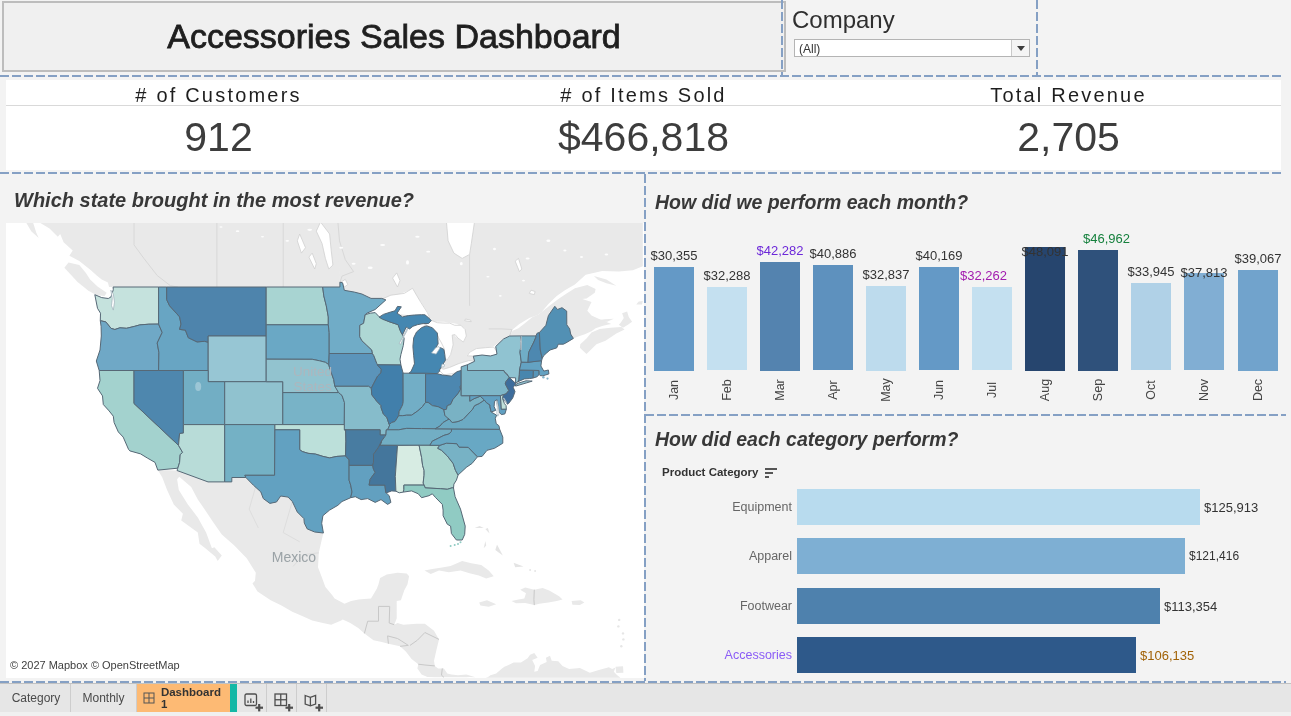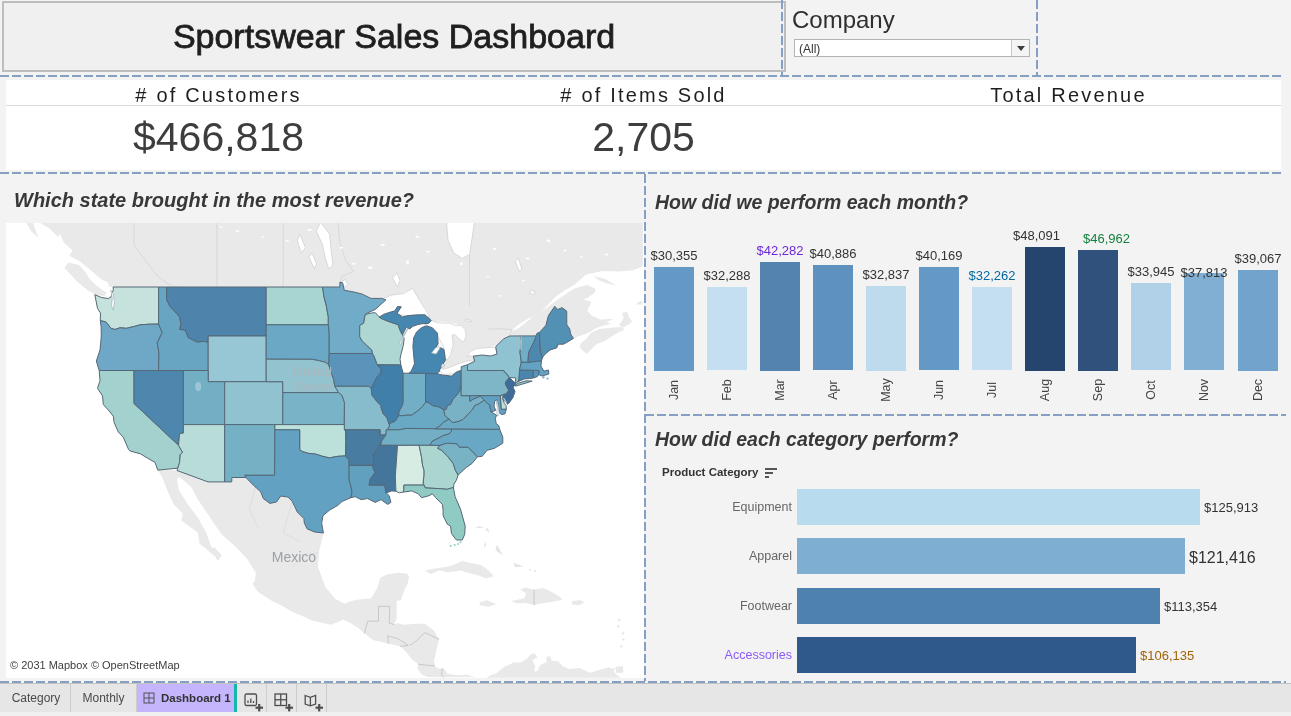--- a/index.html
+++ b/index.html
@@ -1,19 +1,19 @@
 <!DOCTYPE html>
 <html><head><meta charset="utf-8"><style>
 * { margin:0; padding:0; box-sizing:border-box; }
 body { width:1291px; height:716px; font-family:"Liberation Sans", sans-serif; background:#f3f3f3; position:relative; overflow:hidden; }
 .abs { position:absolute; }
 </style></head><body>
 
 <div class="abs" style="left:2px;top:1px;width:784px;height:71px;background:#f0f0f0;border:2px solid #bdbdbd"></div>
-<div class="abs" style="left:2px;top:0;width:784px;height:72px;display:flex;align-items:center;justify-content:center;font-size:34px;font-weight:normal;-webkit-text-stroke:0.8px #1f1f1f;color:#1f1f1f">Sportswear Sales Dashboard</div>
+<div class="abs" style="left:2px;top:0;width:784px;height:72px;display:flex;align-items:center;justify-content:center;font-size:34px;font-weight:normal;-webkit-text-stroke:0.8px #1f1f1f;color:#1f1f1f">Accessories Sales Dashboard</div>
 
 <div class="abs" style="left:792px;top:6px;font-size:24px;color:#2f2f2f">Company</div>
 <div class="abs" style="left:794px;top:39px;width:236px;height:18px;background:#fff;border:1px solid #b4b4b4"></div>
 <div class="abs" style="left:799px;top:42px;font-size:12px;color:#333">(All)</div>
 <div class="abs" style="left:1011px;top:40px;width:18px;height:16px;background:#f4f4f4;border-left:1px solid #c9c9c9;display:flex;align-items:center;justify-content:center">
 <span style="width:0;height:0;border-left:4px solid transparent;border-right:4px solid transparent;border-top:5px solid #3c3c3c;display:block"></span>
   </div>
 
 <div class="abs" style="left:0;top:75px;width:1283px;height:2px;background:repeating-linear-gradient(90deg,#85a0c4 0 9px,rgba(0,0,0,0) 9px 12px);"></div>
 <div class="abs" style="left:0;top:172px;width:1283px;height:2px;background:repeating-linear-gradient(90deg,#85a0c4 0 9px,rgba(0,0,0,0) 9px 12px);"></div>
@@ -24,20 +24,21 @@
 <div class="abs" style="left:1036px;top:0;width:2px;height:75px;background:repeating-linear-gradient(180deg,#85a0c4 0 9px,rgba(0,0,0,0) 9px 12px);"></div>
 
 <div class="abs" style="left:6px;top:80px;width:1275px;height:90px;background:#fff"></div>
 <div class="abs" style="left:6px;top:84px;width:1275px;height:21px;display:flex;text-align:center;font-size:20px;letter-spacing:2.2px;color:#1e1e1e">
 <div style="width:425px">#&nbsp;of&nbsp;Customers</div>
     <div style="width:425px">#&nbsp;of&nbsp;Items Sold</div>
     <div style="width:425px">Total Revenue</div>
 </div>
 <div class="abs" style="left:6px;top:105px;width:1275px;height:1px;background:#d9d9d9"></div>
 <div class="abs" style="left:6px;top:114px;width:1275px;height:46px;display:flex;text-align:center;font-size:41px;color:#3d3d3d">
+<div style="width:425px">912</div>
     <div style="width:425px">$466,818</div>
     <div style="width:425px">2,705</div>
 </div>
 
 <div class="abs" style="left:14px;top:189px;font-size:20px;font-weight:bold;font-style:italic;color:#383838">Which state brought in the most revenue?</div>
 <svg width="638" height="455" viewBox="6 223 638 455" style="position:absolute;left:6px;top:223px;background:#ffffff">
 <path d="M5.5,222.0L38.7,222.0L49.5,228.4L57.8,236.7L60.2,234.0L63.6,242.2L72.7,250.4L69.4,255.7L79.3,261.1L90.9,270.3L96.7,275.5L101.7,279.4L107.9,282.6L109.1,287.0L339.9,287.0L339.9,222.0Z" fill="#e9e9e9"></path>
 <path d="M337.5,222.0L339.9,287.0L342.6,282.8L344.3,290.3L354.4,292.1L361.9,294.0L371.0,298.4L381.8,298.4L389.2,299.6L395.9,295.9L409.1,290.2L420.7,301.5L427.8,312.6L429.9,318.1L433.2,321.7L443.9,321.7L452.2,322.9L457.2,324.1L464.7,328.3L465.9,337.2L463.4,342.5L455.5,336.6L453.5,333.0L451.4,334.8L453.1,344.2L451.0,354.6L448.1,359.2L445.2,359.8L444.8,363.8L441.3,367.2L439.6,370.0L439.4,371.1L445.6,368.5L453.1,366.6L461.3,362.6L472.1,360.3L474.2,360.3L473.3,356.1L466.7,355.8L469.6,351.8L477.1,348.3L486.2,347.7L493.7,346.3L500.3,341.9L503.6,338.6L509.7,335.8L509.7,222.0Z" fill="#e9e9e9"></path>
 <path d="M506.1,222.0L506.1,336.6L509.7,335.8L512.7,329.5L519.4,324.1L529.3,318.1L537.6,315.0L541.7,312.0L548.4,304.0L556.7,295.9L564.9,290.2L574.9,284.5L585.7,274.8L602.2,270.9L618.8,271.6L632.9,270.3L642.8,266.3L642.8,222.0Z" fill="#e9e9e9"></path>
 <path d="M509.7,335.8L535.9,335.9L537.1,333.2L539.4,332.5L545.9,325.3L548.4,315.6L554.8,306.3L557.5,309.5L562.0,307.7L566.7,311.1L566.8,324.8L569.7,328.9L570.7,334.1L573.4,338.4L578.2,336.6L584.8,334.2L591.5,331.3L595.6,328.3L602.2,325.9L607.2,324.7L611.3,324.1L599.7,319.3L591.5,315.6L587.3,310.8L591.5,302.1L582.3,299.0L577.4,299.6L586.5,298.4L594.8,292.7L595.6,288.9L587.3,285.1L574.9,288.3L566.6,293.4L559.1,298.4L551.7,304.0L544.2,310.1L538.4,314.4L532.6,316.9L525.2,322.9L518.5,328.3L512.7,330.7Z" fill="#e9e9e9"></path>
@@ -181,21 +182,21 @@
 <circle cx="460.5" cy="542.3" r="1" fill="#90cbc3"></circle>
 <circle cx="458.0" cy="544.1" r="1" fill="#90cbc3"></circle>
 <circle cx="454.7" cy="545.0" r="1" fill="#90cbc3"></circle>
 <circle cx="450.6" cy="546.0" r="1" fill="#90cbc3"></circle>
 <ellipse cx="198.2" cy="386.6" rx="3" ry="4.5" fill="#ffffff" fill-opacity="0.3"></ellipse>
 <text x="312.6" y="375.6" font-size="13.5" fill="#aeb6bd" text-anchor="middle">United</text>
 <text x="312.6" y="390.6" font-size="13.5" fill="#aeb6bd" text-anchor="middle">States</text>
 <text x="293.9" y="562.4" font-size="14" fill="#9aa2a6" text-anchor="middle">Mexico</text>
 </svg>
 <div class="abs" style="left:6px;top:657px;width:200px;height:16px;background:rgba(255,255,255,0.75)"></div>
-<div class="abs" style="left:10px;top:659px;font-size:11px;color:#404040">© 2031 Mapbox © OpenStreetMap</div>
+<div class="abs" style="left:10px;top:659px;font-size:11px;color:#404040">© 2027 Mapbox © OpenStreetMap</div>
 
 <div class="abs" style="left:655px;top:191px;font-size:19.5px;font-weight:bold;font-style:italic;color:#383838">How did we perform each month?</div>
 <div style="position:absolute;left:654px;top:267px;width:40px;height:104px;background:#6499c6"></div>
 <div style="position:absolute;left:642px;top:248px;width:64px;text-align:center;font-size:13px;color:#333">$30,355</div>
 <div style="position:absolute;left:654px;top:374px;width:40px;height:30px;display:flex;align-items:flex-start;justify-content:center">
     <span style="font-size:12.5px;color:#444;transform:rotate(-90deg) translateX(-9px);transform-origin:center;white-space:nowrap;display:inline-block">Jan</span>
   </div>
 <div style="position:absolute;left:707px;top:287px;width:40px;height:83px;background:#c4e0f0"></div>
 <div style="position:absolute;left:695px;top:268px;width:64px;text-align:center;font-size:13px;color:#333">$32,288</div>
 <div style="position:absolute;left:707px;top:374px;width:40px;height:30px;display:flex;align-items:flex-start;justify-content:center">
@@ -215,26 +216,26 @@
 <div style="position:absolute;left:854px;top:267px;width:64px;text-align:center;font-size:13px;color:#333">$32,837</div>
 <div style="position:absolute;left:866px;top:374px;width:40px;height:30px;display:flex;align-items:flex-start;justify-content:center">
     <span style="font-size:12.5px;color:#444;transform:rotate(-90deg) translateX(-9px);transform-origin:center;white-space:nowrap;display:inline-block">May</span>
   </div>
 <div style="position:absolute;left:919px;top:267px;width:40px;height:103px;background:#6499c6"></div>
 <div style="position:absolute;left:907px;top:248px;width:64px;text-align:center;font-size:13px;color:#333">$40,169</div>
 <div style="position:absolute;left:919px;top:374px;width:40px;height:30px;display:flex;align-items:flex-start;justify-content:center">
     <span style="font-size:12.5px;color:#444;transform:rotate(-90deg) translateX(-9px);transform-origin:center;white-space:nowrap;display:inline-block">Jun</span>
   </div>
 <div style="position:absolute;left:972px;top:287px;width:40px;height:83px;background:#c4e0f0"></div>
-<div style="position:absolute;left:960px;top:268px;width:64px;text-align:center;font-size:13px;color:#0369a1">$32,262</div>
+<div style="position:absolute;left:960px;top:268px;width:64px;font-size:13px;color:#a21caf">$32,262</div>
 <div style="position:absolute;left:972px;top:374px;width:40px;height:30px;display:flex;align-items:flex-start;justify-content:center">
     <span style="font-size:12.5px;color:#444;transform:rotate(-90deg) translateX(-9px);transform-origin:center;white-space:nowrap;display:inline-block">Jul</span>
   </div>
 <div style="position:absolute;left:1025px;top:247px;width:40px;height:124px;background:#26456e"></div>
-<div style="position:absolute;left:1013px;top:228px;width:64px;text-align:left;font-size:13px;color:#333">$48,091</div>
+<div style="position:absolute;left:1013px;top:244px;width:64px;text-align:center;font-size:13px;color:#333">$48,091</div>
 <div style="position:absolute;left:1025px;top:374px;width:40px;height:30px;display:flex;align-items:flex-start;justify-content:center">
     <span style="font-size:12.5px;color:#444;transform:rotate(-90deg) translateX(-9px);transform-origin:center;white-space:nowrap;display:inline-block">Aug</span>
   </div>
 <div style="position:absolute;left:1078px;top:250px;width:40px;height:121px;background:#2f517b"></div>
 <div style="position:absolute;left:1066px;top:231px;width:64px;text-align:right;font-size:13px;color:#15803d">$46,962</div>
 <div style="position:absolute;left:1078px;top:374px;width:40px;height:30px;display:flex;align-items:flex-start;justify-content:center">
     <span style="font-size:12.5px;color:#444;transform:rotate(-90deg) translateX(-9px);transform-origin:center;white-space:nowrap;display:inline-block">Sep</span>
   </div>
 <div style="position:absolute;left:1131px;top:283px;width:40px;height:87px;background:#b0d1e7"></div>
 <div style="position:absolute;left:1119px;top:264px;width:64px;text-align:center;font-size:13px;color:#333">$33,945</div>
@@ -259,32 +260,32 @@
       <line x1="1" y1="2" x2="13" y2="2"></line>
       <line x1="1" y1="6" x2="9" y2="6"></line>
       <line x1="1" y1="10" x2="5" y2="10"></line>
     </g>
   </svg>
 <div style="position:absolute;left:797px;top:489px;width:403px;height:36px;background:#b8dbee"></div>
 <div style="position:absolute;left:642px;top:500px;width:150px;text-align:right;font-size:12.5px;color:#666">Equipment</div>
 <div style="position:absolute;left:1204px;top:500px;font-size:13px;color:#333">$125,913</div>
 <div style="position:absolute;left:797px;top:538px;width:388px;height:36px;background:#7eafd3"></div>
 <div style="position:absolute;left:642px;top:549px;width:150px;text-align:right;font-size:12.5px;color:#666">Apparel</div>
-<div style="position:absolute;left:1189px;top:549px;font-size:16px;color:#333">$121,416</div>
+<div style="position:absolute;left:1189px;top:549px;font-size:12px;color:#333">$121,416</div>
 <div style="position:absolute;left:797px;top:588px;width:363px;height:36px;background:#4e81ad"></div>
 <div style="position:absolute;left:642px;top:599px;width:150px;text-align:right;font-size:12.5px;color:#666">Footwear</div>
 <div style="position:absolute;left:1164px;top:599px;font-size:13px;color:#333">$113,354</div>
 <div style="position:absolute;left:797px;top:637px;width:339px;height:36px;background:#2e598a"></div>
 <div style="position:absolute;left:642px;top:648px;width:150px;text-align:right;font-size:12.5px;color:#8b5cf6">Accessories</div>
 <div style="position:absolute;left:1140px;top:648px;font-size:13px;color:#a16207">$106,135</div>
 
 <div class="abs" style="left:0;top:683px;width:1291px;height:33px;background:#e6e6e6;border-top:1px solid #c2c2c2"></div>
 <div class="abs" style="left:2px;top:684px;width:69px;height:28px;border-right:1px solid #cdcdcd;display:flex;align-items:center;justify-content:center;font-size:12px;color:#4a4a4a">Category</div>
 <div class="abs" style="left:71px;top:684px;width:66px;height:28px;border-right:1px solid #cdcdcd;display:flex;align-items:center;justify-content:center;font-size:12px;color:#4a4a4a">Monthly</div>
-<div class="abs" style="left:137px;top:684px;width:100px;height:28px;background:#c4b5fd;border-right:3px solid #14b8a6;display:flex;align-items:center;font-size:11.5px;font-weight:bold;color:#333">
+<div class="abs" style="left:137px;top:684px;width:100px;height:28px;background:#fdba74;border-right:7px solid #14b8a6;display:flex;align-items:center;font-size:11.5px;font-weight:bold;color:#333">
 <svg style="margin:0 5px 0 6px" width="13" height="13">
       <g fill="none" stroke="#555" stroke-width="1">
         <rect x="1" y="1" width="10" height="10"></rect>
         <line x1="6" y1="1" x2="6" y2="11"></line>
         <line x1="1" y1="6" x2="11" y2="6"></line>
       </g>
     </svg>Dashboard 1</div>
 <div class="abs" style="left:237px;top:684px;width:30px;height:28px;border-right:1px solid #cdcdcd"></div>
 <div class="abs" style="left:267px;top:684px;width:30px;height:28px;border-right:1px solid #cdcdcd"></div>
 <div class="abs" style="left:297px;top:684px;width:30px;height:28px;border-right:1px solid #cdcdcd"></div>

